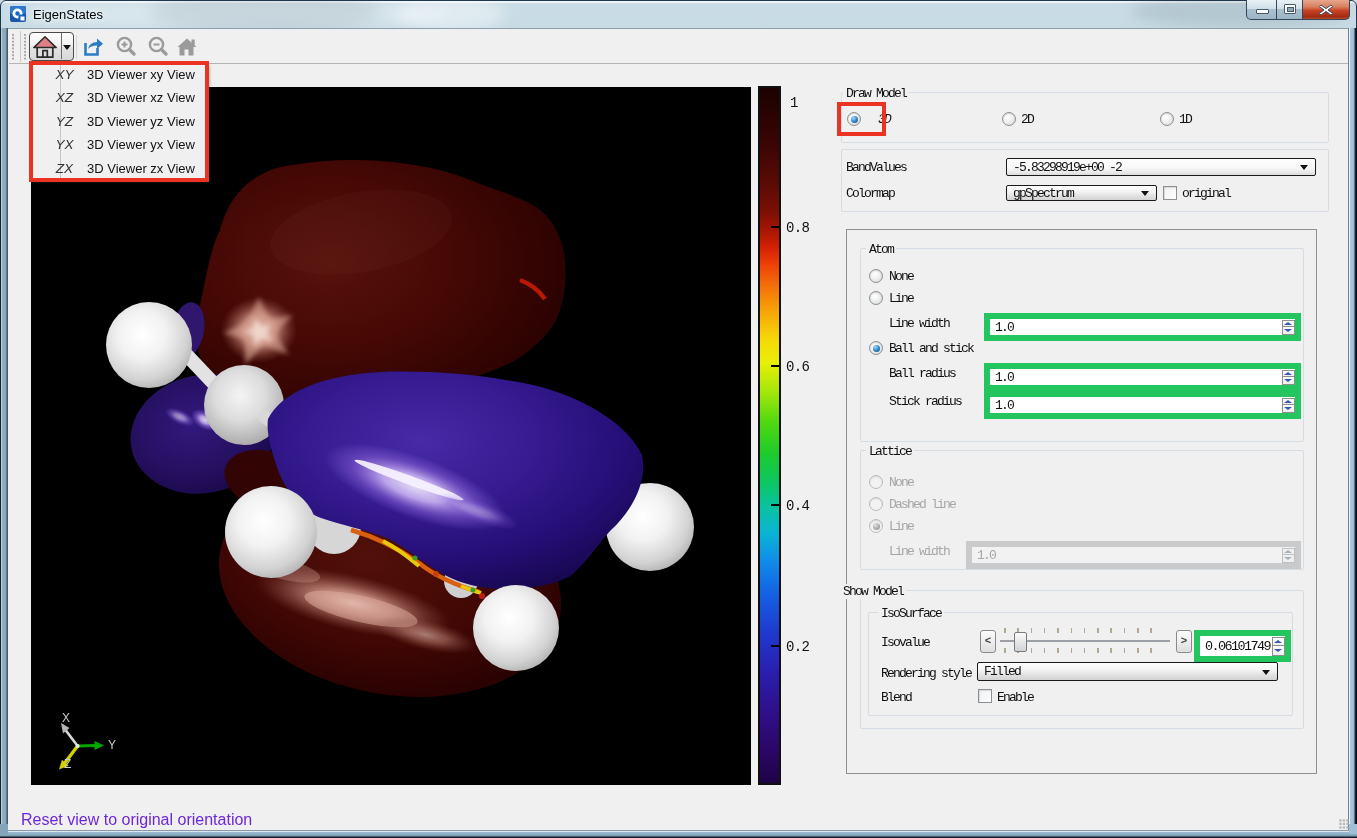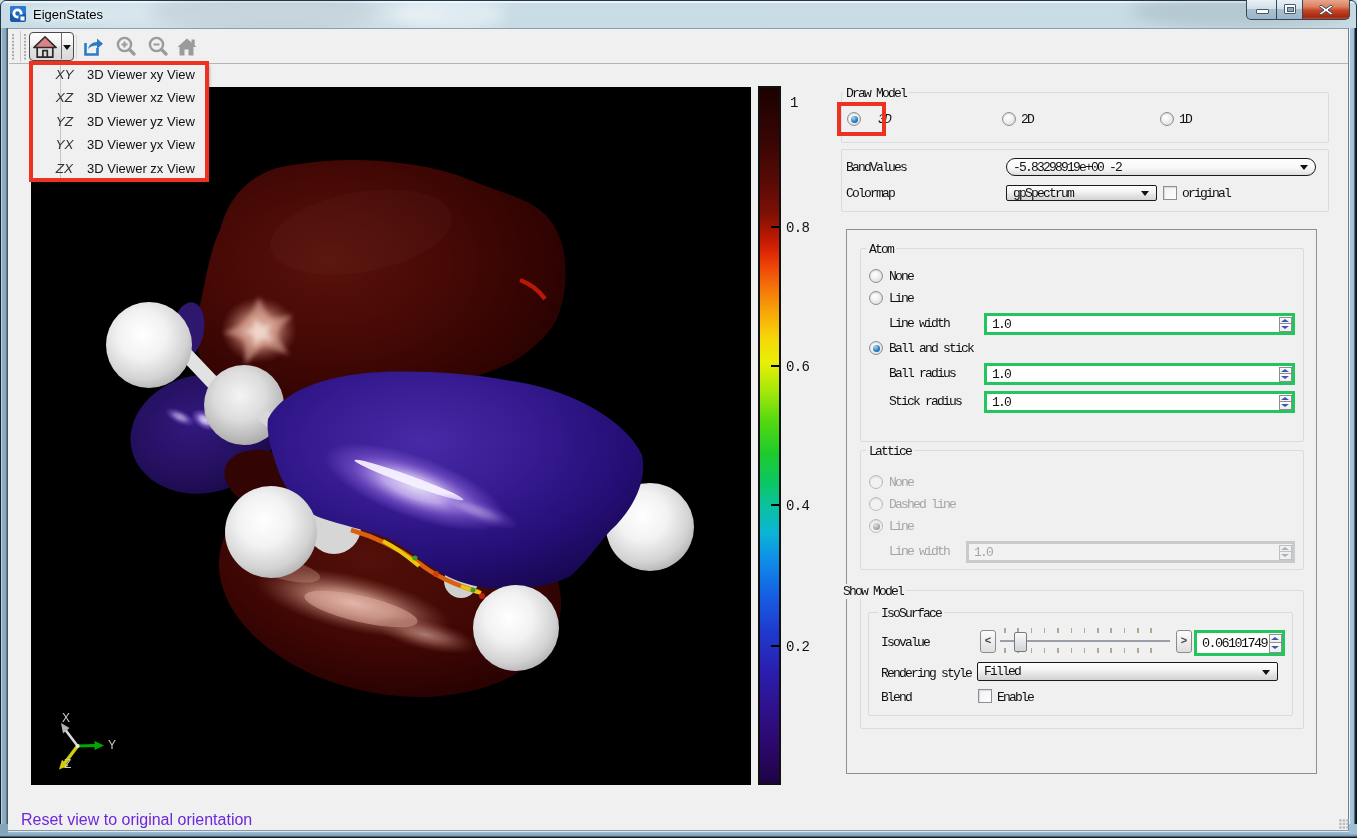--- a/index.html
+++ b/index.html
@@ -35,21 +35,21 @@
 .gb{border:1px solid #d5dce3;border-radius:2px;}
 .gbl{position:absolute;font-family:"Liberation Mono",monospace;font-size:13px;letter-spacing:-1.8px;color:#111;background:#f0f0f0;padding:0 3px;white-space:pre;}
 .ml{position:absolute;font-family:"Liberation Mono",monospace;font-size:13px;letter-spacing:-1.8px;color:#111;white-space:pre;}
 .ml.dis,.gbl.dis{color:#a6a6a6;}
 .ml.cbl{font-size:14px;letter-spacing:-0.6px;}
 .radio{position:absolute;width:12px;height:12px;border-radius:50%;border:1px solid #8a9094;background:radial-gradient(circle at 40% 35%,#ffffff 0%,#f2f2f2 40%,#d0d4d6 100%);box-shadow:inset 0 1px 1px rgba(0,0,0,0.12);}
 .radio.sel::after{content:"";position:absolute;left:2.5px;top:2.5px;width:7px;height:7px;border-radius:50%;background:radial-gradient(circle at 35% 30%,#a8d8f0 0%,#3388cc 50%,#11487c 100%);}
 .radio.dis{border-color:#b8bcbe;background:#f2f2f2;}
 .radio.dis.sel::after{background:radial-gradient(circle at 35% 30%,#e2e2e2 0%,#a8a8a8 60%,#8a8a8a 100%);}
 .cbx{position:absolute;width:12px;height:12px;border:1px solid #8a9094;background:linear-gradient(135deg,#f2f2f2 0%,#fdfdfd 100%);box-shadow:inset 1px 1px 1px rgba(0,0,0,0.12);}
-.spin{position:absolute;background:#fff;border:3px solid #22c55e;}
+.spin{position:absolute;background:#fff;border:6px solid #22c55e;}
 .spin .txt{position:absolute;left:5px;top:0;bottom:0;display:flex;align-items:center;font-family:"Liberation Mono",monospace;font-size:13px;letter-spacing:-1.8px;color:#111;}
 .spin .btns{position:absolute;right:0.5px;top:0.5px;bottom:0.5px;width:13px;}
 .spin .bu,.spin .bd{position:absolute;left:0;right:0;height:45%;border:1px solid #8e8e8e;background:linear-gradient(180deg,#fdfdfd,#ededed);}
 .spin .bu{top:0;}
 .spin .bd{bottom:0;}
 .arru{position:absolute;left:1.5px;top:50%;margin-top:-2px;width:0;height:0;border-left:4px solid rgba(0,0,0,0);border-right:4px solid rgba(0,0,0,0);border-bottom:3.5px solid #3a56b4;}
 .arrd{position:absolute;left:1.5px;top:50%;margin-top:-1.5px;width:0;height:0;border-left:4px solid rgba(0,0,0,0);border-right:4px solid rgba(0,0,0,0);border-top:3.5px solid #3a56b4;}
 .spin.dis{background:#f2f2f2;border-color:#c8cacc;}
 .spin.dis .txt{color:#a6a6a6;}
 .spin.dis .bu,.spin.dis .bd{background:#f0f0f0;border-color:#c0c0c0;}
@@ -285,21 +285,21 @@
 <div class="radio sel" style="left:847px;top:112px;"></div>
 <div class="ml" style="left:878px;top:112px;font-style:italic;">3D</div>
 <div class="radio" style="left:1002px;top:112px;"></div>
 <div class="ml" style="left:1021px;top:112px;">2D</div>
 <div class="radio" style="left:1160px;top:112px;"></div>
 <div class="ml" style="left:1179px;top:112px;">1D</div>
 <div class="redbox abs" style="left:837px;top:102px;width:41px;height:26px;"></div>
 
 <div class="gb abs" style="left:841px;top:149px;width:486px;height:61px;"></div>
 <div class="ml" style="left:846px;top:160px;">BandValues</div>
-<div class="combo" style="left:1006px;top:158px;width:308px;height:16px;background:linear-gradient(180deg,#fefefe 0%,#f8f8f8 55%,#e8e8e8 85%,#dcdcdc 100%);border-radius:9px;">
+<div class="combo" style="left:1006px;top:158px;width:308px;height:16px;background:linear-gradient(180deg,#fefefe 0%,#f8f8f8 55%,#e8e8e8 85%,#dcdcdc 100%);">
     <div class="ct">-5.83298919e+00 -2</div>
     <div class="ca"></div>
   </div>
 <div class="ml" style="left:846px;top:186px;">Colormap</div>
 <div class="combo" style="left:1006px;top:185px;width:149px;height:14px;">
     <div class="ct">gpSpectrum</div>
     <div class="ca"></div>
   </div>
 <div class="cbx" style="left:1163px;top:186px;"></div>
 <div class="ml" style="left:1182px;top:186px;">original</div>

